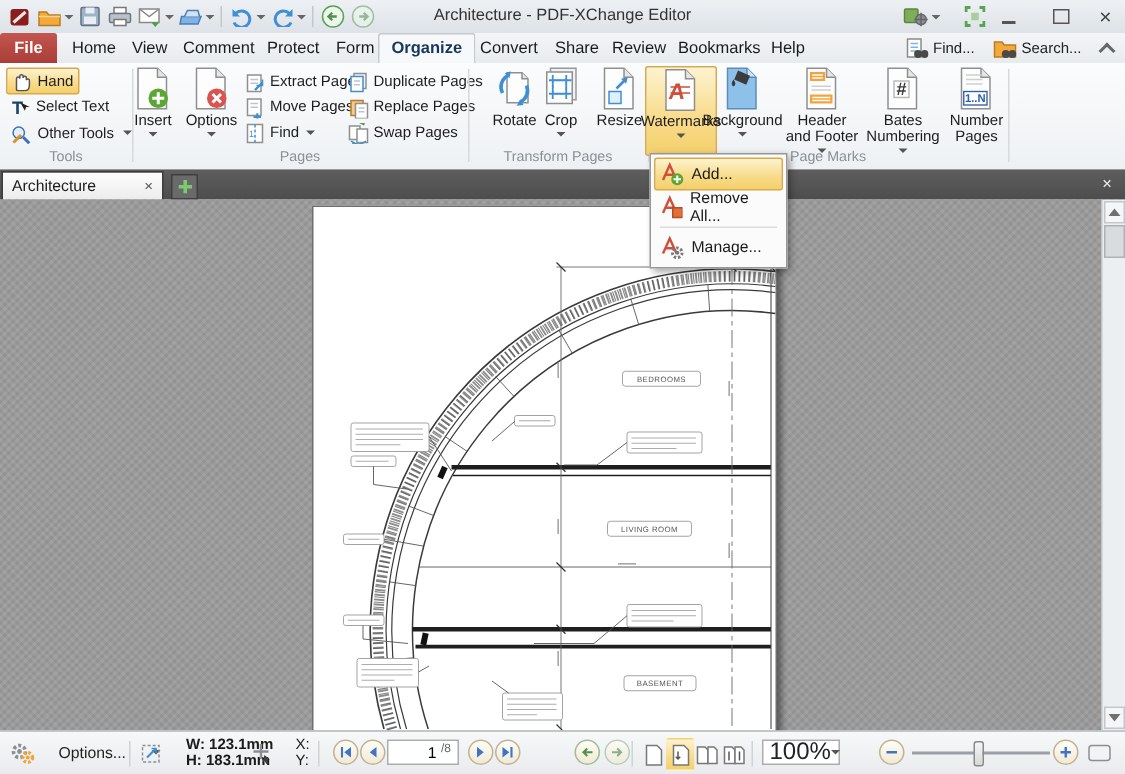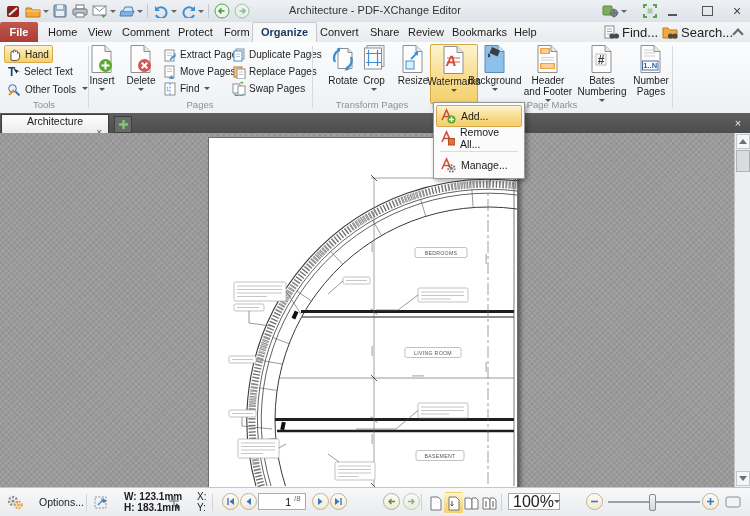--- a/index.html
+++ b/index.html
@@ -14,42 +14,42 @@
   .qbtn{width:20px;height:18px;display:flex;align-items:center;justify-content:center;}
   .qsep{width:1px;height:14px;background:#c3c8cd;margin:0 3px;}
   .tcar{width:0;height:0;border:3px solid transparent;border-top-color:#666;margin:3px 1px 0 0;}
   #title-text{left:0;width:750px;top:4px;text-align:center;font-size:11px;color:#333;}
   .winbtn{position:absolute;top:2px;width:20px;height:18px;display:flex;align-items:center;justify-content:center;color:#444;font-size:12px;}
   
   #menubar{left:0;top:22px;width:750px;height:20px;background:linear-gradient(#f3f5f7,#e8ebee);}
   .mtab{position:absolute;top:0;height:20px;line-height:20px;padding:0 8px;font-size:11px;color:#1b1b1b;}
   .mtab.file{background:linear-gradient(#c3564e,#a93e38);color:#fff;font-weight:bold;border-radius:2px 2px 0 0;}
   .mtab.active{background:#f7f8f9;border:1px solid #c6c9cd;border-bottom:none;color:#17365d;font-weight:bold;line-height:18px;border-radius:2px 2px 0 0;}
-  .mside{position:absolute;top:1px;height:18px;display:flex;align-items:center;font-size:13px;color:#222;gap:3px;}
+  .mside{position:absolute;top:1px;height:18px;display:flex;align-items:center;font-size:10px;color:#222;gap:3px;}
   
   #ribbon{left:0;top:42px;width:750px;height:71px;background:linear-gradient(#fbfcfd,#eef1f4);border-bottom:1px solid #c3c7cb;}
   .gsep{position:absolute;top:4px;height:62px;width:1px;background:#d6d9dd;}
   .gtitle{position:absolute;top:57px;height:12px;font-size:9.5px;color:#8b9096;text-align:center;}
   .toolbtn{position:absolute;height:16px;display:flex;align-items:center;gap:4px;font-size:10px;color:#1d1d1d;padding:0 3px;border-radius:2px;}
   .hl{background:linear-gradient(#fdf3cf,#f9dd8f 55%,#f4d06b);border:1px solid #d9a84a;}
   .bigbtn{position:absolute;top:2px;display:flex;flex-direction:column;align-items:center;font-size:10px;color:#1d1d1d;text-align:center;border-radius:2px;}
   .bigbtn .lbl{line-height:11px;margin-top:1px;}
   .smbtn{position:absolute;height:15px;display:flex;align-items:center;gap:3px;font-size:10px;color:#1d1d1d;}
   .car{display:inline-block;width:0;height:0;border:3px solid transparent;border-top-color:#555;vertical-align:middle;margin-left:2px;position:relative;top:1px;}
   .carb{display:block;margin:2px auto 0;width:0;height:0;border:3px solid transparent;border-top-color:#555;}
   
   #wm-menu{left:433px;top:102px;width:86px;background:#fbfbfb;border:1px solid #979797;
     box-shadow:2px 2px 5px rgba(0,0,0,.35);z-index:50;padding:2px;}
   .mitem{height:20px;display:flex;align-items:center;gap:5px;font-size:10.5px;color:#1a1a1a;padding:0 3px;border-radius:2px;border:1px solid transparent;}
   .mitem.sel{background:linear-gradient(#fdf3cf,#f8dc8d 55%,#f4d06b);border-color:#d9a84a;}
   .msep{height:1px;background:#dcdcdc;margin:2px 4px;}
   
   #doctabs{left:0;top:113px;width:750px;height:20px;background:linear-gradient(#5e5e5e,#4d4d4d);}
   #dtab{position:absolute;left:1px;top:1px;width:108px;height:19px;background:linear-gradient(#fdfdfd,#ececec);
-    border:1px solid #3c3c3c;border-bottom:none;display:flex;align-items:center;font-size:10.5px;color:#1a1a1a;padding:0 6px;box-sizing:border-box;flex-direction:column;}
+    border:1px solid #3c3c3c;border-bottom:none;display:flex;align-items:center;font-size:10.5px;color:#1a1a1a;padding:0 6px;box-sizing:border-box;}
   #dtab .x{margin-left:auto;color:#555;font-size:10px;}
   #newtab{position:absolute;left:114px;top:3px;width:16px;height:15px;background:#6a6a6a;border:1px solid #3f3f3f;display:flex;align-items:center;justify-content:center;}
   #tabs-close{position:absolute;right:4px;top:2px;width:16px;height:16px;color:#f0f0f0;font-size:11px;display:flex;align-items:center;justify-content:center;}
   
   #canvas{left:0;top:133px;width:750px;height:354px;background-color:#9b9b9b;
     background-image:repeating-linear-gradient(45deg,rgba(255,255,255,.07) 0 2px,transparent 2px 4px),
                      repeating-linear-gradient(-45deg,rgba(0,0,0,.06) 0 2px,transparent 2px 4px);overflow:hidden;}
   #page{position:absolute;left:208px;top:4px;width:308px;height:349px;background:#fff;
     border:1px solid #6f6f6f;box-shadow:3px 3px 4px rgba(0,0,0,.4);}
   svg text{font-family:"Liberation Sans",sans-serif;}
@@ -244,21 +244,21 @@
     <span class="lbl">Insert</span>
     <span class="carb"></span>
   </div>
   <div class="bigbtn" style="left:122px;width:38px;">
     <svg width="24" height="30">
         <path d="M2 1.5 h13 l6 6 v21 h-19 z" fill="#fdfdfd" stroke="#8f8f8f"></path>
         <path d="M15 1.5 v6 h6" fill="#e6e6e6" stroke="#8f8f8f"></path>
         <circle cx="15.5" cy="21.5" r="6.5" fill="#d9534f"></circle>
         <path d="M12.7 18.7 l5.6 5.6 M18.3 18.7 l-5.6 5.6" stroke="#fff" stroke-width="2"></path>
       </svg>
-    <span class="lbl">Delete</span>
+    <span class="lbl">Options</span>
     <span class="carb"></span>
   </div>
   <div class="smbtn" style="left:163px;top:5px;">
     <svg width="14" height="14">
         <rect x="2" y="2" width="9" height="11" fill="#fff" stroke="#8f8f8f"></rect>
         <path d="M4 5 h5 M4 7.5 h5" stroke="#b9c6d2"></path>
         <path d="M7 12 l5-5" stroke="#3f8fd6" stroke-width="1.6"></path>
         <path d="M12 5 v4 h-4" fill="none" stroke="#3f8fd6"></path>
       </svg>
     <span>Extract Pages</span>

